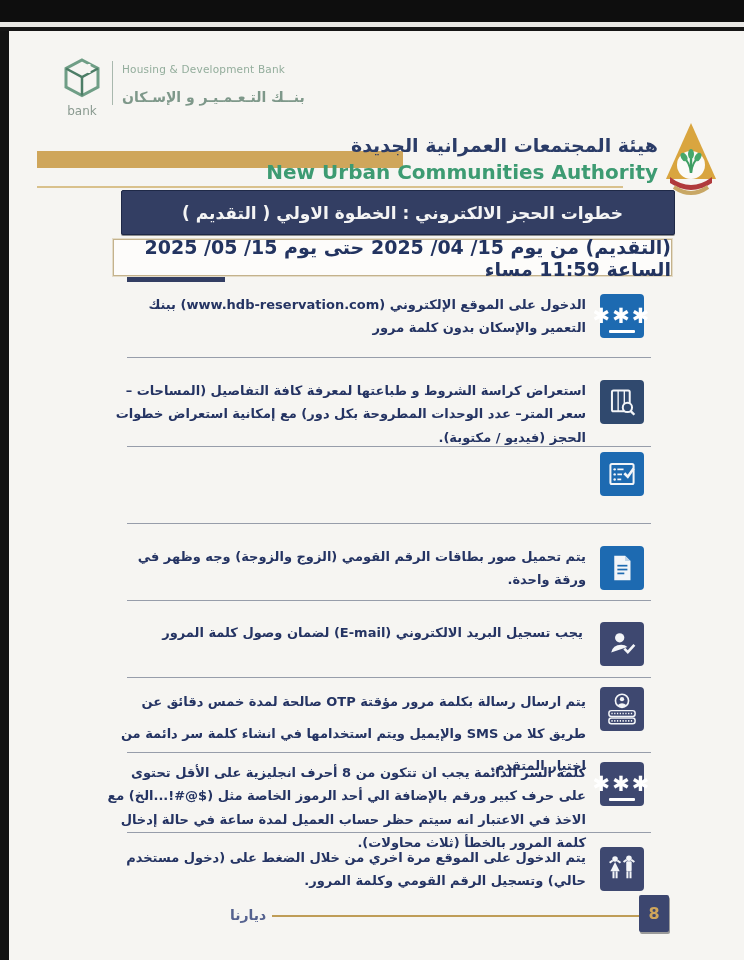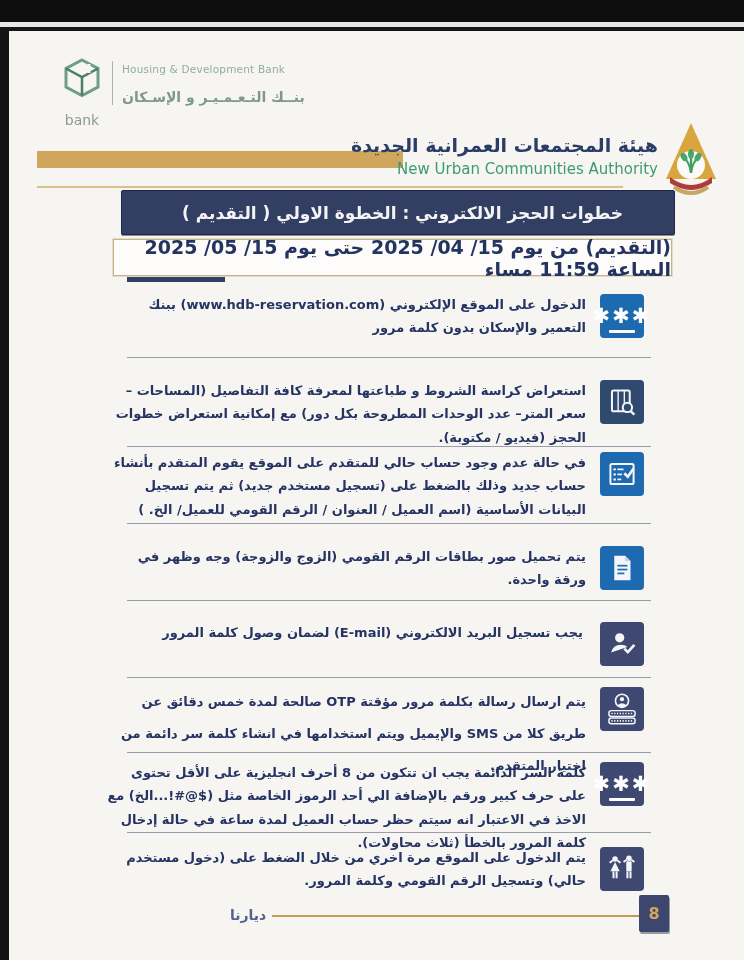--- a/index.html
+++ b/index.html
@@ -11,28 +11,28 @@
   .topbar{position:absolute;left:0;top:0;width:744px;height:22px;background:#0e0e0e;}
   .topbar-gap{position:absolute;left:0;top:22px;width:744px;height:5px;background:#e8e7e4;}
   .topbar-line{position:absolute;left:0;top:27px;width:744px;height:4px;background:#161616;}
   .page{
     position:absolute;left:9px;top:31px;width:735px;height:929px;
     background:#f6f5f2;
   }
   
   .hdb-logo{position:absolute;left:52px;top:26px;display:flex;gap:9px;align-items:flex-start;}
   .hdb-cube-wrap{display:flex;flex-direction:column;align-items:center;}
-  .hdb-bank-label{font-size:14px;color:#8a9a90;margin-top:9px;}
+  .hdb-bank-label{font-size:12px;color:#8a9a90;margin-top:1px;}
   .hdb-divider{width:1px;height:44px;background:#a9b8ae;margin-top:4px;}
   .hdb-names{padding-top:6px;}
   .hdb-name-en{font-size:10.5px;color:#93ad9c;letter-spacing:.2px;}
   .hdb-name-ar{font-size:14px;font-weight:bold;color:#7e988a;direction:rtl;text-align:left;margin-top:14px;}
   .nuca-goldbar{position:absolute;left:28px;top:120px;width:366px;height:17px;background:#cfa65b;}
   .nuca-title-ar{position:absolute;right:86px;top:103px;font-size:19px;font-weight:bold;color:#2b3c68;direction:rtl;}
-  .nuca-title-en{position:absolute;right:86px;top:129px;font-size:15px;font-weight:normal;color:#3d9b72;}
+  .nuca-title-en{position:absolute;right:86px;top:129px;font-size:20px;font-weight:bold;color:#3d9b72;}
   .gold-line{position:absolute;left:28px;top:155px;width:586px;height:2px;background:#d9c18c;}
   .nuca-logo{position:absolute;right:26px;top:90px;}
   
   .title-banner{
     position:absolute;left:112px;top:159px;width:543px;height:43px;
     background:#333e63;border:1px solid #1f2947;border-radius:2px;
     box-shadow:0 1px 0 #8d8d8d;
     display:flex;align-items:center;justify-content:center;
     color:#f4f4f4;font-size:17px;font-weight:bold;direction:rtl;padding-left:9px;
   }
@@ -155,21 +155,20 @@
         <rect x="7" y="9" width="30" height="26" rx="2" fill="none" stroke="#f3f5f8" stroke-width="2.6"></rect>
         <circle cx="12.5" cy="16" r="1.6" fill="#f3f5f8"></circle>
         <line x1="16" y1="16" x2="24" y2="16" stroke="#f3f5f8" stroke-width="2.2"></line>
         <circle cx="12.5" cy="22.5" r="1.6" fill="#f3f5f8"></circle>
         <line x1="16" y1="22.5" x2="22" y2="22.5" stroke="#f3f5f8" stroke-width="2.2"></line>
         <circle cx="12.5" cy="29" r="1.6" fill="#f3f5f8"></circle>
         <line x1="16" y1="29" x2="21" y2="29" stroke="#f3f5f8" stroke-width="2.2"></line>
         <path d="M25 21 l4.5 4.5 L37 15" fill="none" stroke="#f3f5f8" stroke-width="3.4"></path>
       </svg>
     </div>
-    <div class="step-text">في حالة عدم وجود حساب حالي للمتقدم على الموقع يقوم المتقدم بأنشاء حساب جديد وذلك بالضغط على (تسجيل مستخدم جديد) ثم يتم تسجيل البيانات الأساسية (اسم العميل / العنوان / الرقم القومي للعميل/ الخ. )</div>
   </div>
   <div class="sep" id="sep3"></div>
 
   <div class="step" id="step4">
     <div class="step-icon ic-blue">
       <svg width="34" height="34" viewBox="0 0 44 44">
         <path d="M12 6 h14 l7 7 v25 h-21 z" fill="#f3f5f8"></path>
         <path d="M26 6 l7 7 h-7 z" fill="#bcd2e6"></path>
         <line x1="16" y1="19" x2="29" y2="19" stroke="#1d6ab1" stroke-width="2.2"></line>
         <line x1="16" y1="24" x2="29" y2="24" stroke="#1d6ab1" stroke-width="2.2"></line>

